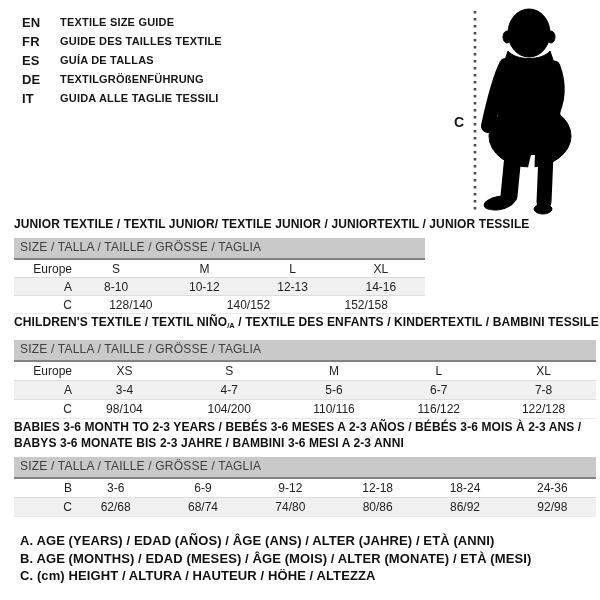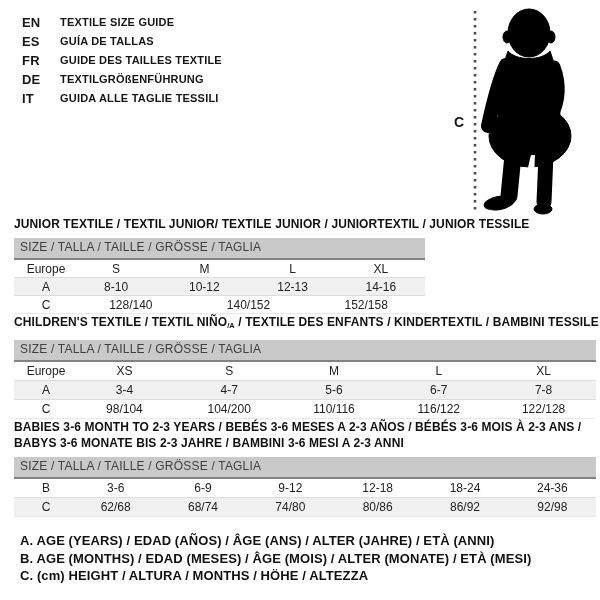--- a/index.html
+++ b/index.html
@@ -23,47 +23,47 @@
   .table-title{font-weight:bold;font-size:12px;line-height:16px;margin-bottom:6px;
                letter-spacing:.1px;white-space:nowrap;color:#111;}
   .subscript{font-size:0.62em;vertical-align:-0.28em;}
   .size-bar{background:#c9c9c9;color:#3f3f3f;font-size:12px;line-height:19px;height:22px;
             padding-left:6px;border-bottom:2px solid #828282;box-sizing:border-box;
             letter-spacing:.2px;}
   .trow{display:flex;height:18px;line-height:18px;font-size:12px;color:#222;
         border-bottom:1px solid #dcdcdc;}
   .trow:last-child{border-bottom:1px solid #e9e9e9;}
   .trow.shaded{background:#f0f0f0;}
-  .tlabel{width:52px;padding-left:6px;text-align:center;}
+  .tlabel{width:52px;padding-left:6px;text-align:right;}
   .tcell{flex:1;text-align:center;}
   .table-section.narrow .size-bar,
   .table-section.narrow .trow{width:411px;box-sizing:border-box;}
 
   
   .footnotes{position:absolute;top:532px;left:20px;}
   .footnote{font-weight:bold;font-size:13px;line-height:17.5px;letter-spacing:.1px;
             white-space:nowrap;color:#111;}
 </style>
 </head>
 <body>
 
 <div class="page">
 
   <div class="lang-list">
       <div class="lang-row">
         <span class="lang-code">EN</span>
         <span class="lang-label">TEXTILE SIZE GUIDE</span>
       </div>
       <div class="lang-row">
+        <span class="lang-code">FR</span>
+        <span class="lang-label">GUIDE DES TAILLES TEXTILE</span>
+      </div>
+      <div class="lang-row">
         <span class="lang-code">ES</span>
         <span class="lang-label">GUÍA DE TALLAS</span>
-      </div>
-      <div class="lang-row">
-        <span class="lang-code">FR</span>
-        <span class="lang-label">GUIDE DES TAILLES TEXTILE</span>
       </div>
       <div class="lang-row">
         <span class="lang-code">DE</span>
         <span class="lang-label">TEXTILGRÖßENFÜHRUNG</span>
       </div>
       <div class="lang-row">
         <span class="lang-code">IT</span>
         <span class="lang-label">GUIDA ALLE TAGLIE TESSILI</span>
       </div>
     </div>
@@ -177,16 +177,16 @@
           <span class="tcell">80/86</span>
           <span class="tcell">86/92</span>
           <span class="tcell">92/98</span>
         </div>
       </section>
     </div>
 
   <div class="footnotes">
       <div class="footnote">A. AGE (YEARS) / EDAD (AÑOS) / ÂGE (ANS) / ALTER (JAHRE) / ETÀ (ANNI)</div>
       <div class="footnote">B. AGE (MONTHS) / EDAD (MESES) / ÂGE (MOIS) / ALTER (MONATE) / ETÀ (MESI)</div>
-      <div class="footnote">C. (cm) HEIGHT / ALTURA / MONTHS / HÖHE / ALTEZZA</div>
+      <div class="footnote">C. (cm) HEIGHT / ALTURA / HAUTEUR / HÖHE / ALTEZZA</div>
     </div>
 
 </div>
 
 </body></html>

